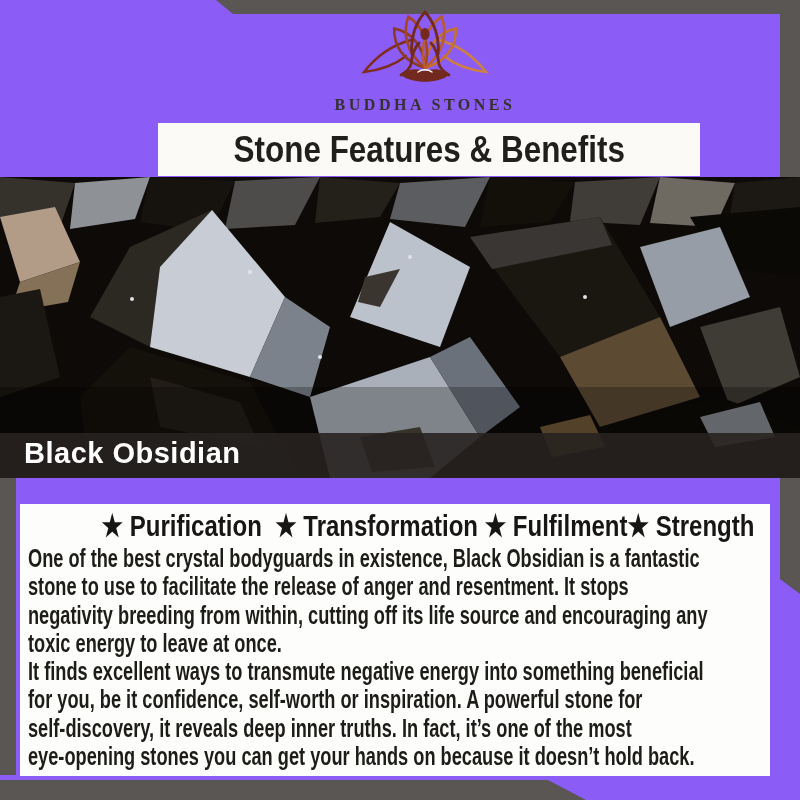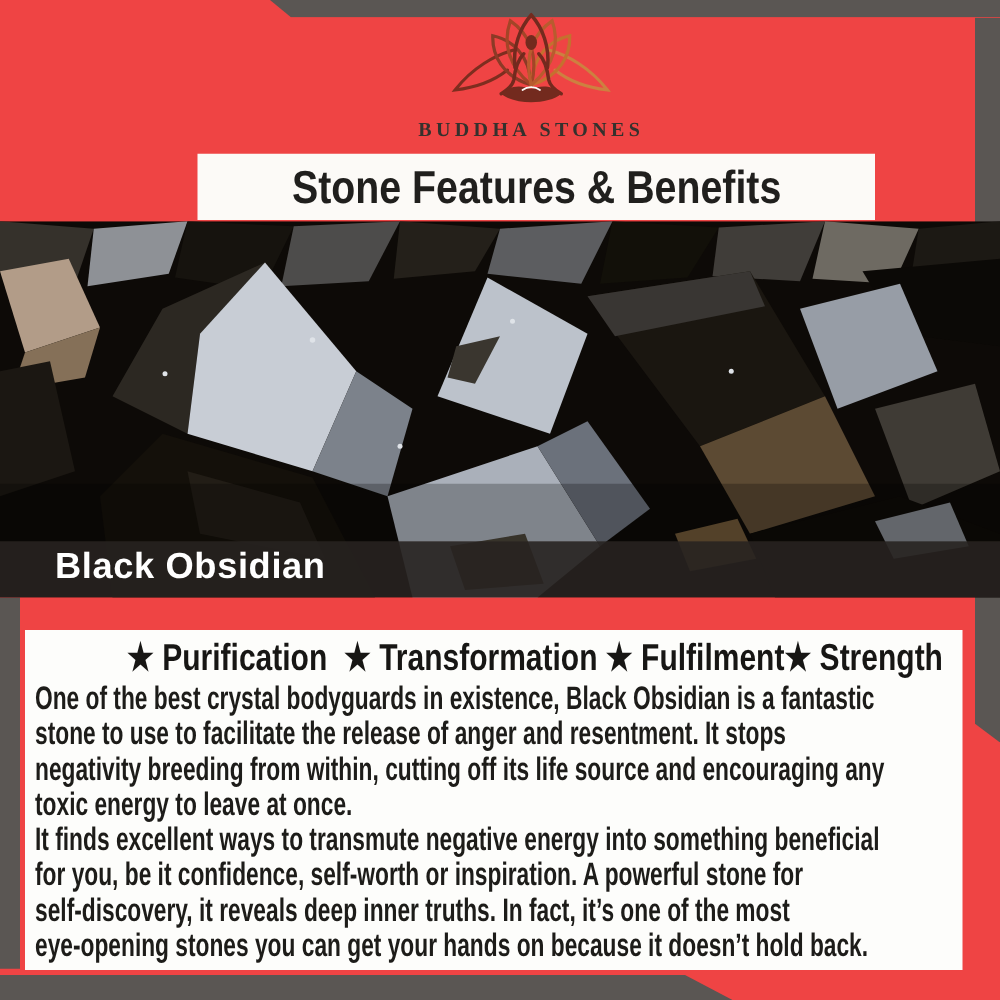--- a/index.html
+++ b/index.html
@@ -1,16 +1,16 @@
 <!DOCTYPE html>
 <html><head>
 <meta charset="utf-8">
 <style>
   html,body{margin:0;padding:0;}
-  .page{position:relative;width:800px;height:800px;background:#ef4444;overflow:hidden;
+  .page{position:relative;width:800px;height:800px;background:#8b5cf6;overflow:hidden;
         font-family:"Liberation Sans",sans-serif;}
   .abs{position:absolute;}
   
   .bar{background:#5a5653;}
   .topbar{left:216px;top:0;width:584px;height:14px;
           clip-path:polygon(0 0,100% 0,100% 100%,17px 100%);}
   .rightbar{left:780px;top:14px;width:20px;height:580px;
           clip-path:polygon(0 0,100% 0,100% 100%,0 calc(100% - 15px));}
   .leftbar{left:0;top:478px;width:16px;height:297px;}
   .bottombar{left:0;top:780px;width:586px;height:20px;
@@ -22,21 +22,21 @@
          letter-spacing:3.5px;color:#35312d;}
   
   .banner{left:158px;top:123px;width:542px;height:53px;background:#fcfaf7;
           display:flex;align-items:center;justify-content:center;}
   .banner span{display:inline-block;white-space:nowrap;font-size:37px;font-weight:bold;
           color:#201f1d;transform:scaleX(0.85);}
   
   .photo{left:0;top:177px;width:800px;height:301px;}
   .photo svg{display:block;width:100%;height:100%;}
   .caption{left:24px;top:437px;font-size:29px;font-weight:bold;color:#ffffff;
-           letter-spacing:0.5px;white-space:nowrap;margin-left:20px;}
+           letter-spacing:0.5px;white-space:nowrap;}
   
   .content{left:20px;top:504px;width:750px;height:272px;background:#fdfdfb;overflow:hidden;}
   .features{position:absolute;top:4px;left:0;width:100%;text-align:center;}
   .features span{display:inline-block;white-space:pre;font-size:30px;font-weight:bold;
           color:#171614;transform:scaleX(0.80);}
   .bodylines{position:absolute;top:40px;left:8px;}
   .bline{white-space:nowrap;font-size:26px;font-weight:bold;color:#1d1c19;
          line-height:28.3px;transform:scaleX(0.70);transform-origin:left center;}
 </style>
 </head>

